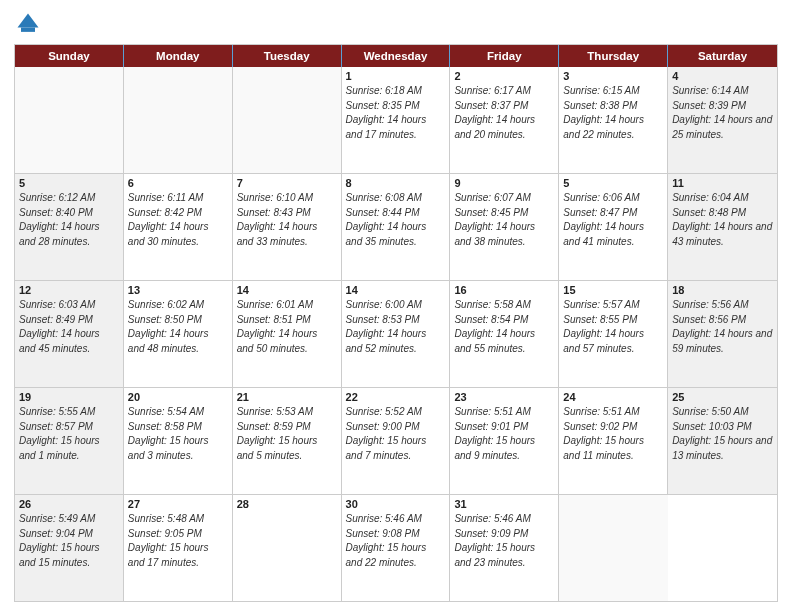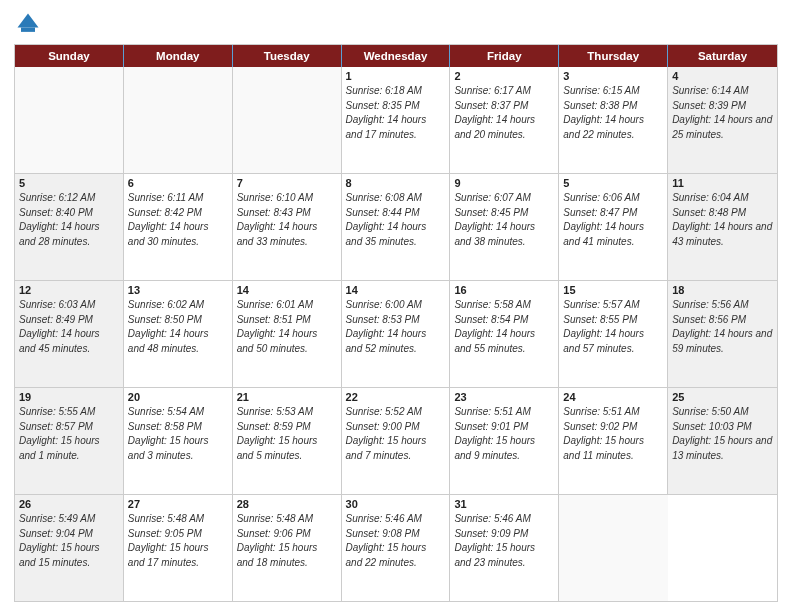--- a/index.html
+++ b/index.html
@@ -350,24 +350,20 @@
           </div>
           <div class="cal-cell">
             <div class="day-num">27</div>
             <div class="cell-info">Sunrise: 5:48 AM
 Sunset: 9:05 PM
 Daylight: 15 hours
 and 17 minutes.</div>
           </div>
           <div class="cal-cell">
             <div class="day-num">28</div>
-            <div class="cell-info">Sunrise: 5:48 AM
-Sunset: 9:06 PM
-Daylight: 15 hours
-and 18 minutes.</div>
           </div>
           <div class="cal-cell">
             <div class="day-num">30</div>
             <div class="cell-info">Sunrise: 5:46 AM
 Sunset: 9:08 PM
 Daylight: 15 hours
 and 22 minutes.</div>
           </div>
           <div class="cal-cell">
             <div class="day-num">31</div>

